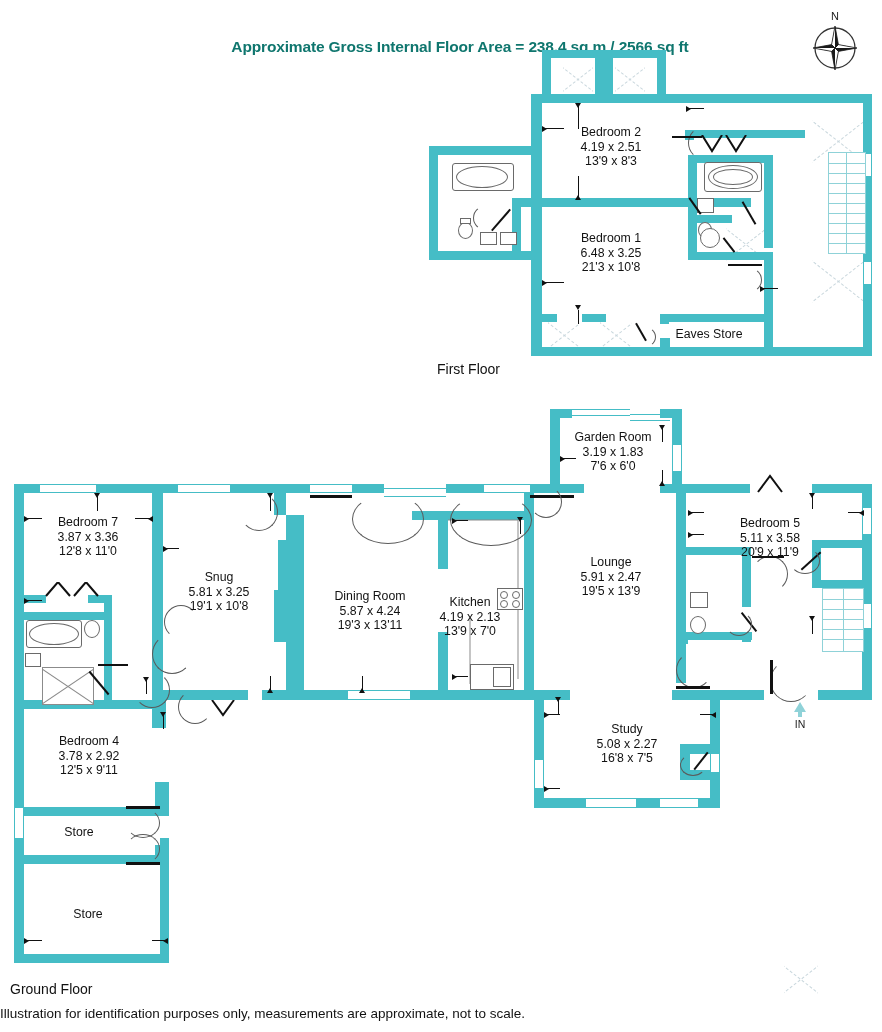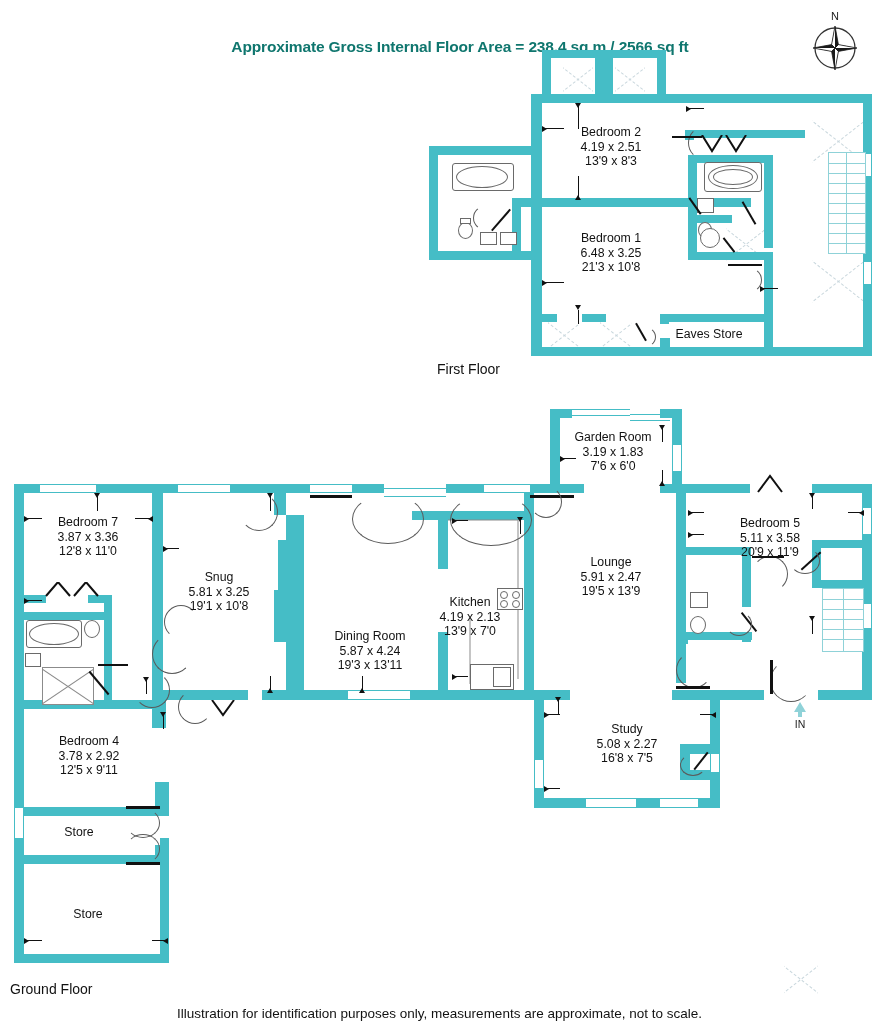--- a/index.html
+++ b/index.html
@@ -85,21 +85,21 @@
   }
   #caption-first { left: 437px; top: 361px; }
   #caption-ground { left: 10px; top: 981px; }
 
   
   #footer {
     position: absolute;
     left: 0;
     top: 1006px;
     width: 702px;
-    text-align: right;
+    text-align: left;
     font-size: 13.5px;
     color: #121212;
   }
 
   
   .wall {
     position: absolute;
     background: #45BDC6;
   }
   .win {
@@ -654,21 +654,21 @@
     <div class="room-label" style="left:89px; top:734px;">
       <span class="nm">Bedroom 4</span>
       <span class="d1">3.78 x 2.92</span>
       <span class="d2">12'5 x 9'11</span>
     </div>
     <div class="room-label" style="left:219px; top:570px;">
       <span class="nm">Snug</span>
       <span class="d1">5.81 x 3.25</span>
       <span class="d2">19'1 x 10'8</span>
     </div>
-    <div class="room-label" style="left:370px; top:589px;margin-top:40px;">
+    <div class="room-label" style="left:370px; top:589px;">
       <span class="nm">Dining Room</span>
       <span class="d1">5.87 x 4.24</span>
       <span class="d2">19'3 x 13'11</span>
     </div>
     <div class="room-label" style="left:470px; top:595px;">
       <span class="nm">Kitchen</span>
       <span class="d1">4.19 x 2.13</span>
       <span class="d2">13'9 x 7'0</span>
     </div>
     <div class="room-label" style="left:613px; top:430px;">

